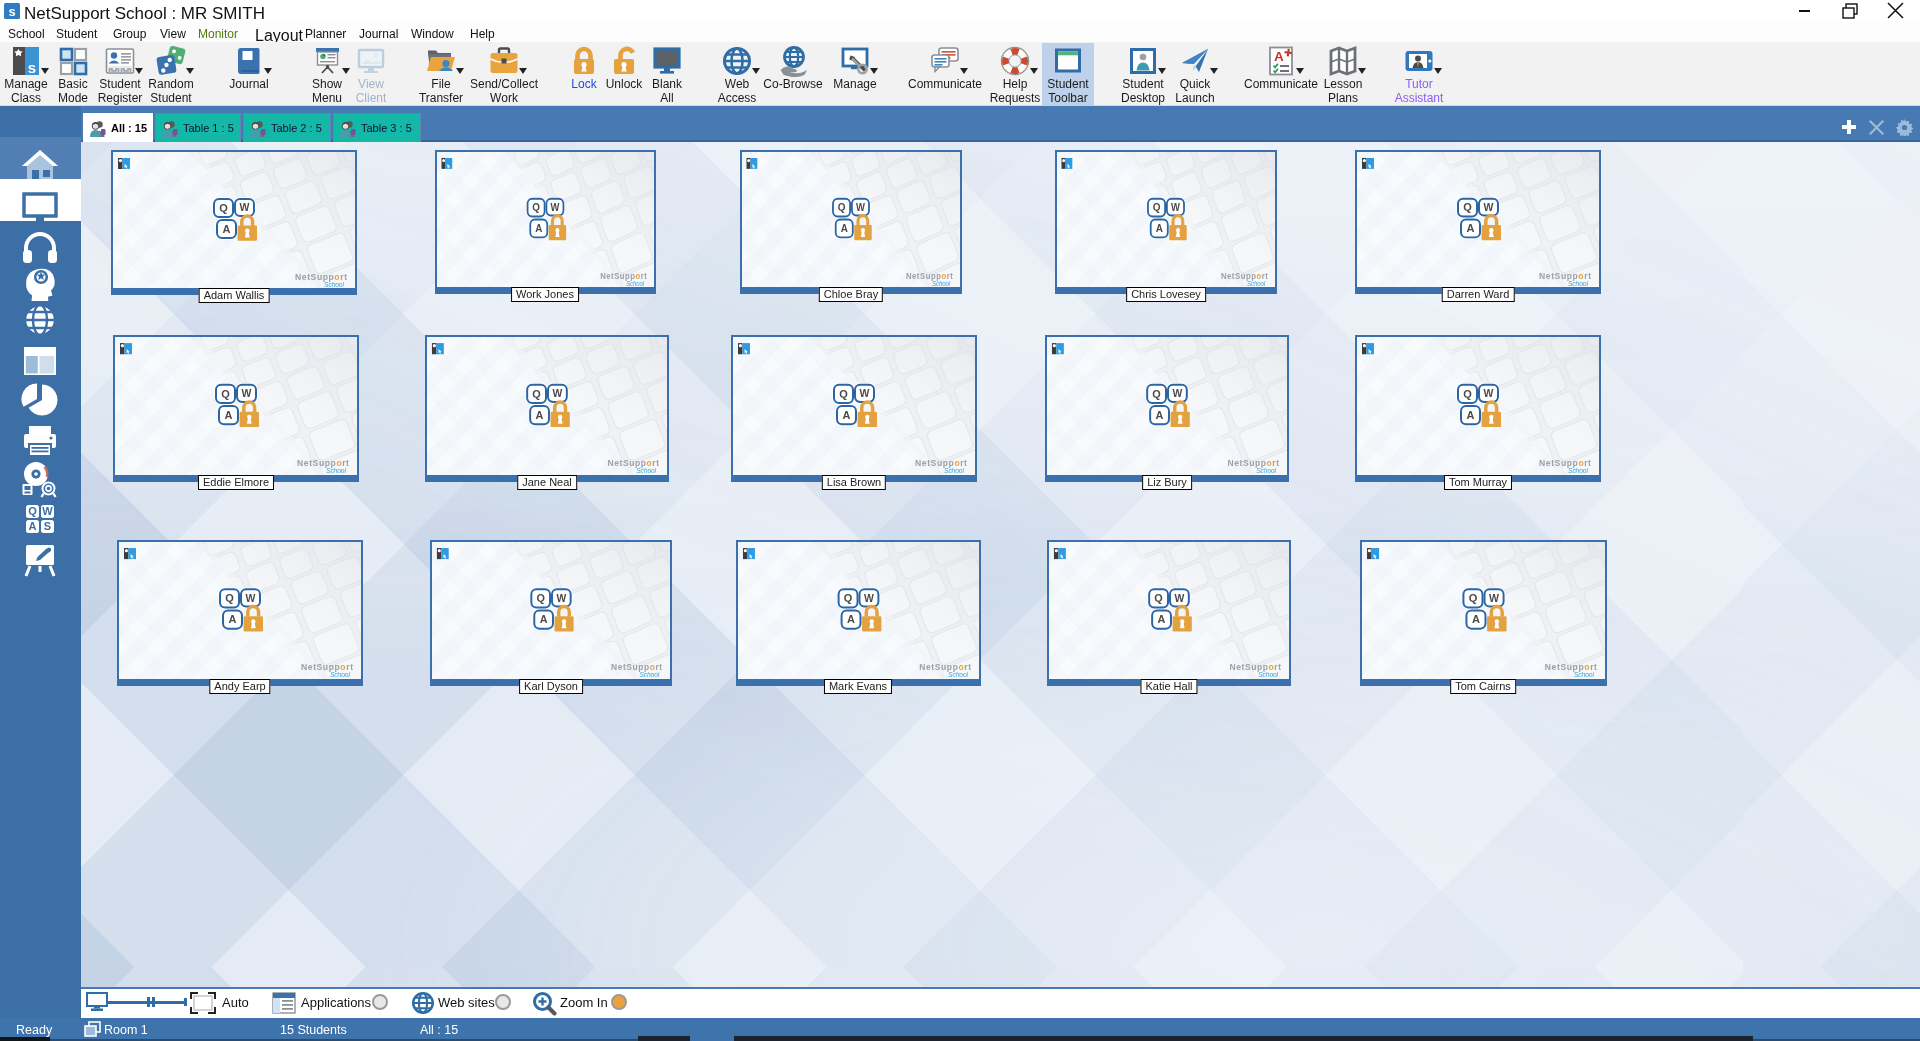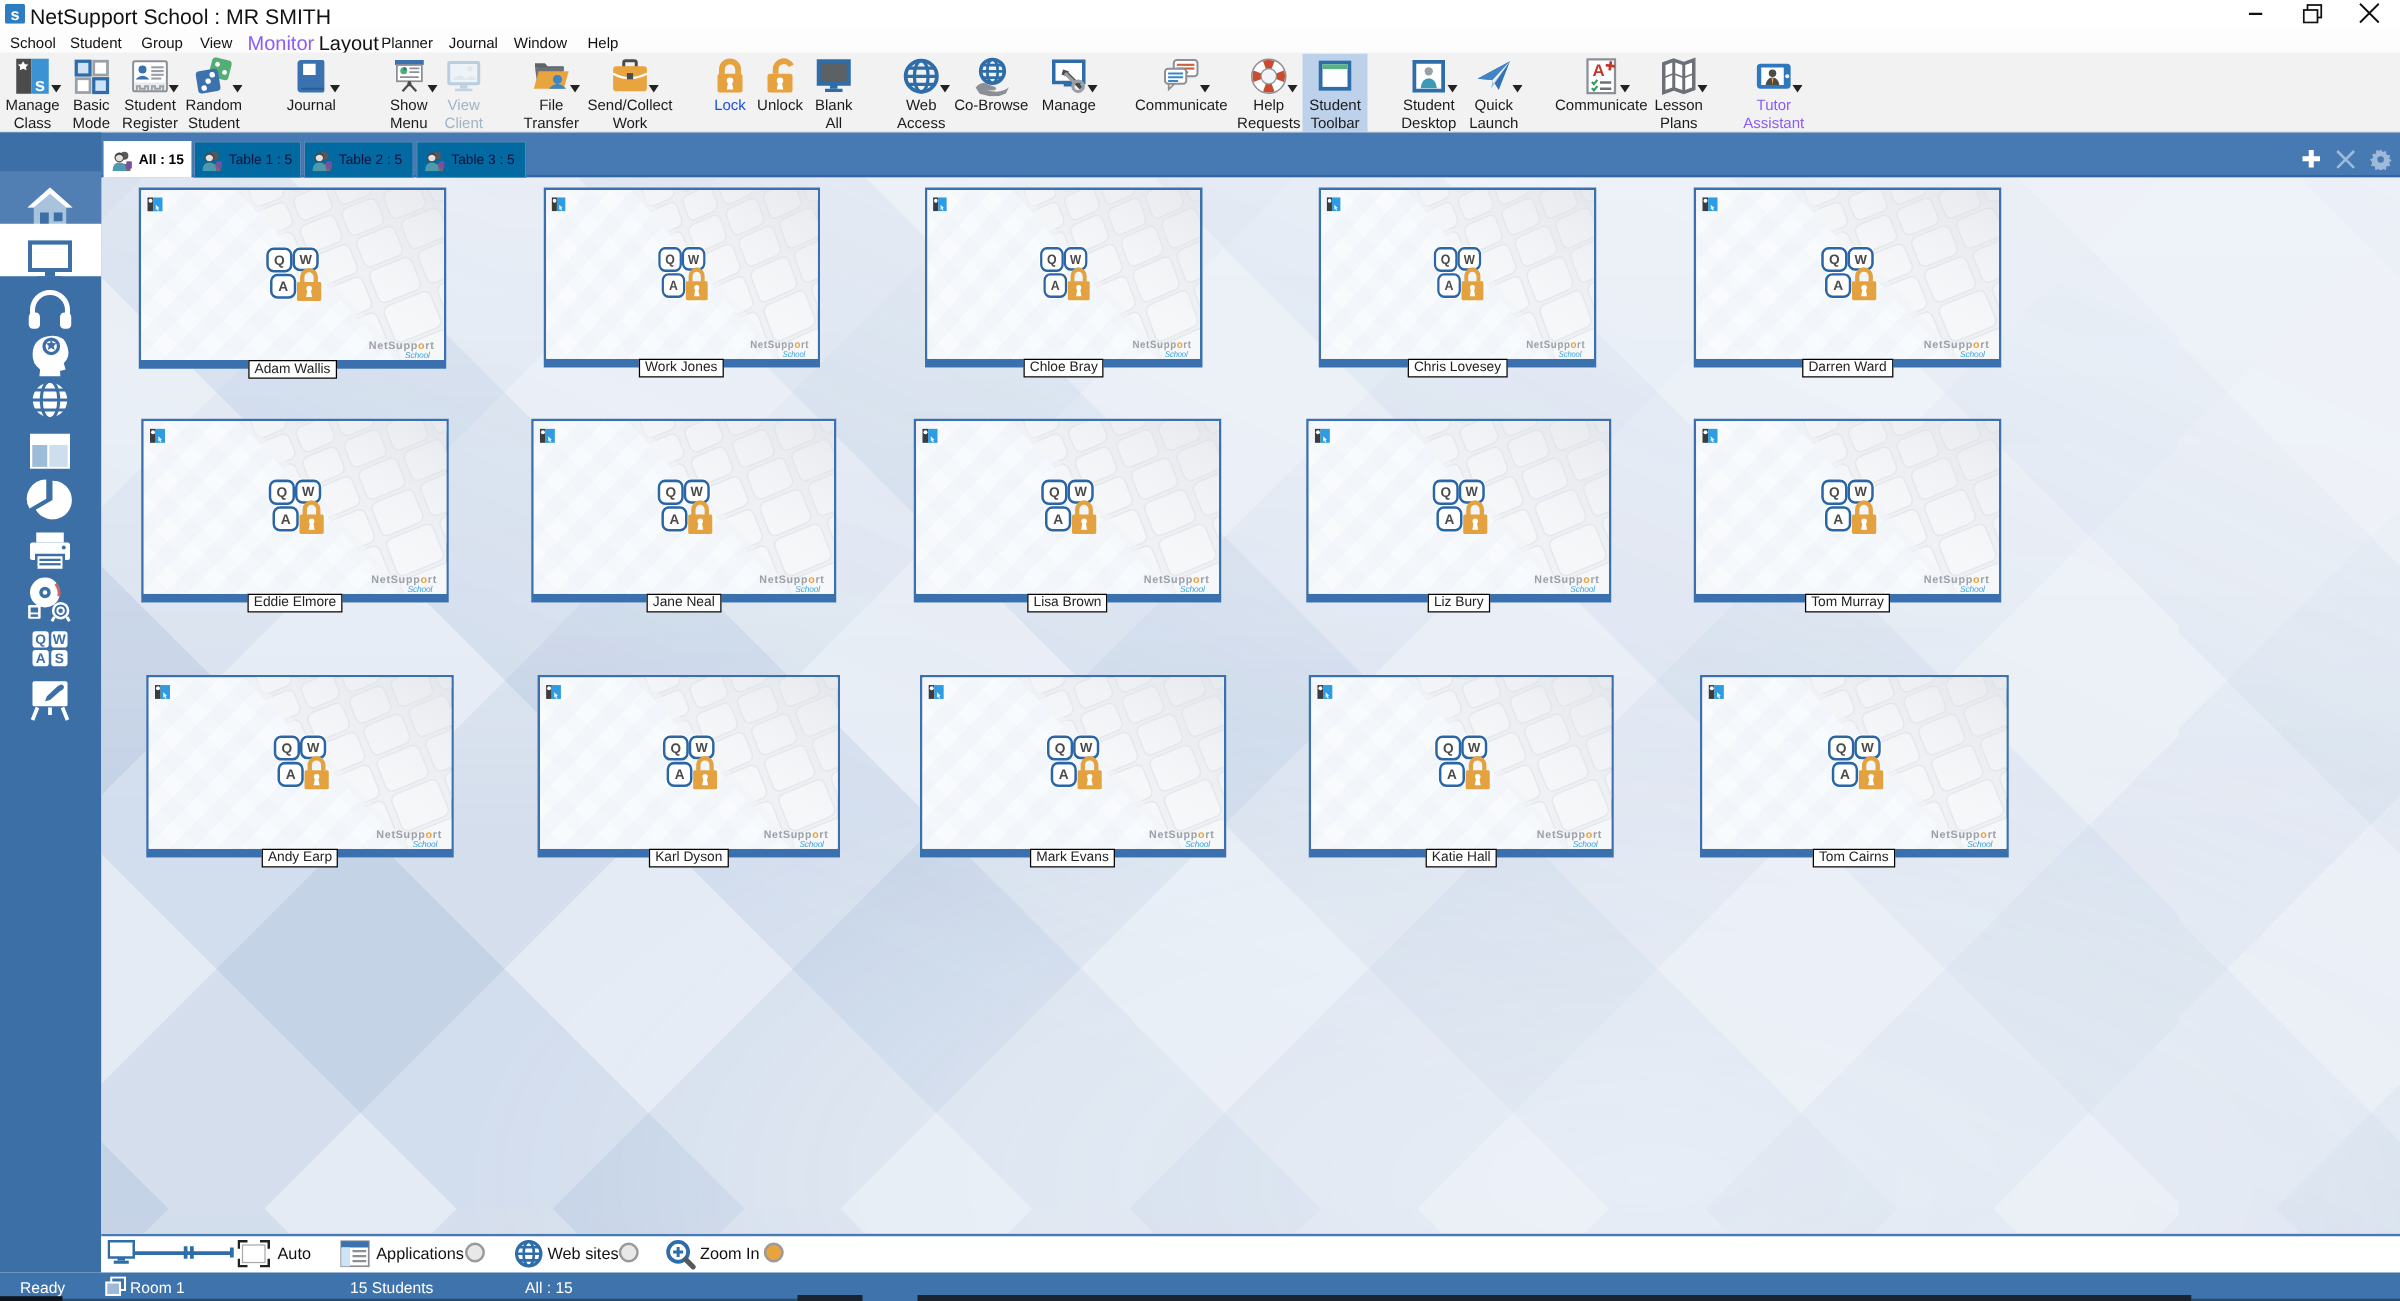--- a/index.html
+++ b/index.html
@@ -1,20 +1,20 @@
 <!DOCTYPE html>
 <html><head><meta charset="utf-8"><style>
 * { margin:0; padding:0; box-sizing:border-box; }
 html,body { width:1920px; height:1041px; overflow:hidden; font-family:"Liberation Sans",sans-serif; background:#fff; }
 #app { position:relative; width:1920px; height:1041px; }
 .tbi { position:absolute; width:32px; height:32px; }
 .tlab { position:absolute; width:120px; text-align:center; font-size:12px; line-height:13.5px; }
 .dar { position:absolute; width:0; height:0; border-left:4.5px solid transparent; border-right:4.5px solid transparent; border-top:6px solid #222; }
 .sbi { position:absolute; left:20px; width:40px; height:40px; }
-.tab { position:absolute; top:113px; height:29px; background:#0369a1; border:1px solid #5d87b5; border-bottom:none; }
+.tab { position:absolute; top:113px; height:29px; background:#14b8a6; border:1px solid #5d87b5; border-bottom:none; }
 .tab.on { background:#fff; border-color:#fff; }
 .tt { position:absolute; left:27px; top:8px; font-size:11px; color:#10103a; white-space:nowrap; }
 .tab.on .tt { color:#000; }
 .thumb { position:absolute; border:2px solid #3a70ad; border-bottom-width:7px; background:#fafbfd; box-shadow:inset 0 0 0 1px rgba(255,255,255,0.9); }
 .sc { position:absolute; left:0; top:0; width:100%; height:100%; }
 .nlabel { position:absolute; transform:translateX(-50%); height:15px; line-height:13px; padding:0 4px; background:#fff; border:1.6px solid #000; font-size:11px; color:#222; white-space:nowrap; z-index:5; }
 .blab { position:absolute; top:995px; font-size:13px; color:#111; }
 .radio { position:absolute; top:994px; width:16px; height:16px; border-radius:50%; background:#e8e8e8; border:2px solid #9a9a9a; }
 .radio.on { background:#e8a33d; }
 .stxt { position:absolute; font-size:12.5px; color:#fff; }
@@ -38,21 +38,21 @@
     </svg>
 <svg style="position:absolute;left:1887px;top:2px" width="17" height="17" viewBox="0 0 17 17">
       <path d="M1 1 L16 16 M16 1 L1 16" stroke="#111" stroke-width="1.5"></path>
     </svg>
 
   <div style="position:absolute;left:0;top:22px;width:1920px;height:20px;background:#fdfdfd"></div>
   <div style="position:absolute;left:8px;top:27px;font-size:12px;color:#111">School</div>
     <div style="position:absolute;left:56px;top:27px;font-size:12px;color:#111">Student</div>
     <div style="position:absolute;left:113px;top:27px;font-size:12px;color:#111">Group</div>
     <div style="position:absolute;left:160px;top:27px;font-size:12px;color:#111">View</div>
-    <div style="position:absolute;left:198px;top:27px;font-size:16px;color:#8b5cf6">Monitor</div>
+    <div style="position:absolute;left:198px;top:27px;font-size:12px;color:#4d7c0f">Monitor</div>
     <div style="position:absolute;left:255px;top:27px;font-size:16px;color:#111">Layout</div>
     <div style="position:absolute;left:305px;top:27px;font-size:12px;color:#111">Planner</div>
     <div style="position:absolute;left:359px;top:27px;font-size:12px;color:#111">Journal</div>
     <div style="position:absolute;left:411px;top:27px;font-size:12px;color:#111">Window</div>
     <div style="position:absolute;left:470px;top:27px;font-size:12px;color:#111">Help</div>
 
   <div style="position:absolute;left:0;top:42px;width:1920px;height:64px;background:#f2f2f3;border-bottom:1px solid #d9d9d9"></div>
   <div style="position:absolute;left:1042px;top:43px;width:52px;height:63px;background:#bdd2ea"></div>
   <svg class="tbi" style="left:10px;top:45px;" viewBox="0 0 32 32">
       <rect x="3" y="2" width="12" height="28" fill="#4b4b4b"></rect>

